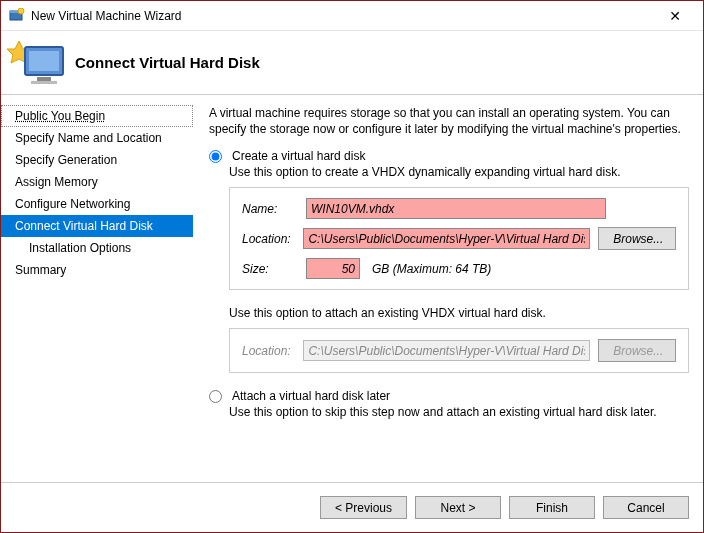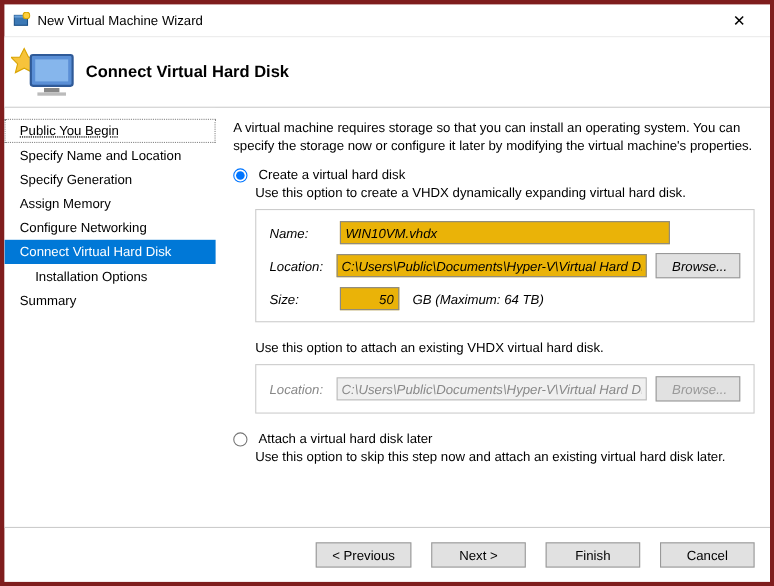--- a/index.html
+++ b/index.html
@@ -6,21 +6,21 @@
   body {
     margin: 0;
     font-family: "Segoe UI", Tahoma, sans-serif;
     font-size: 12px;
     background: #fff;
     color: #000;
   }
   .window {
     width: 704px;
     height: 533px;
-    border: 4px solid #7f1d1d;
+    border: 1px solid #7f1d1d;
     background: #fff;
     display: flex;
     flex-direction: column;
   }
   .titlebar {
     height: 30px;
     display: flex;
     align-items: center;
     padding: 0 8px;
     border-bottom: 1px solid #e5e5e5;
@@ -77,42 +77,42 @@
     padding: 10px 12px 10px 12px;
   }
   .row { display: flex; align-items: center; margin-bottom: 8px; gap: 8px; }
   .row:last-child { margin-bottom: 0; }
   .row label { width: 56px; }
   .txt {
     border: 1px solid #888;
     height: 21px;
     padding: 2px 4px;
     font: inherit;
-    background: #eab308;
+    background: #fca5a5;
   }
   .txt:disabled { background: #f0f0f0; color: #888; border-color: #bbb; }
   .btn {
     height: 23px;
     border: 1px solid #999;
     background: #e1e1e1;
     padding: 0 14px;
     font: inherit;
     cursor: pointer;
     min-width: 74px;
   }
   .btn:disabled { color: #999; cursor: default; }
   .size-unit { margin-left: 4px; }
   .disabled-text { color: #888; }
   .footer {
     height: 50px;
     border-top: 1px solid #ccc;
     display: flex;
     align-items: center;
     justify-content: flex-end;
-    gap: 18px;
+    gap: 8px;
     padding: 0 14px;
   }
   .footer .btn { min-width: 86px; }
 </style>
 </head>
 <body>
 
 <div class="window">
 
   <div class="titlebar">

